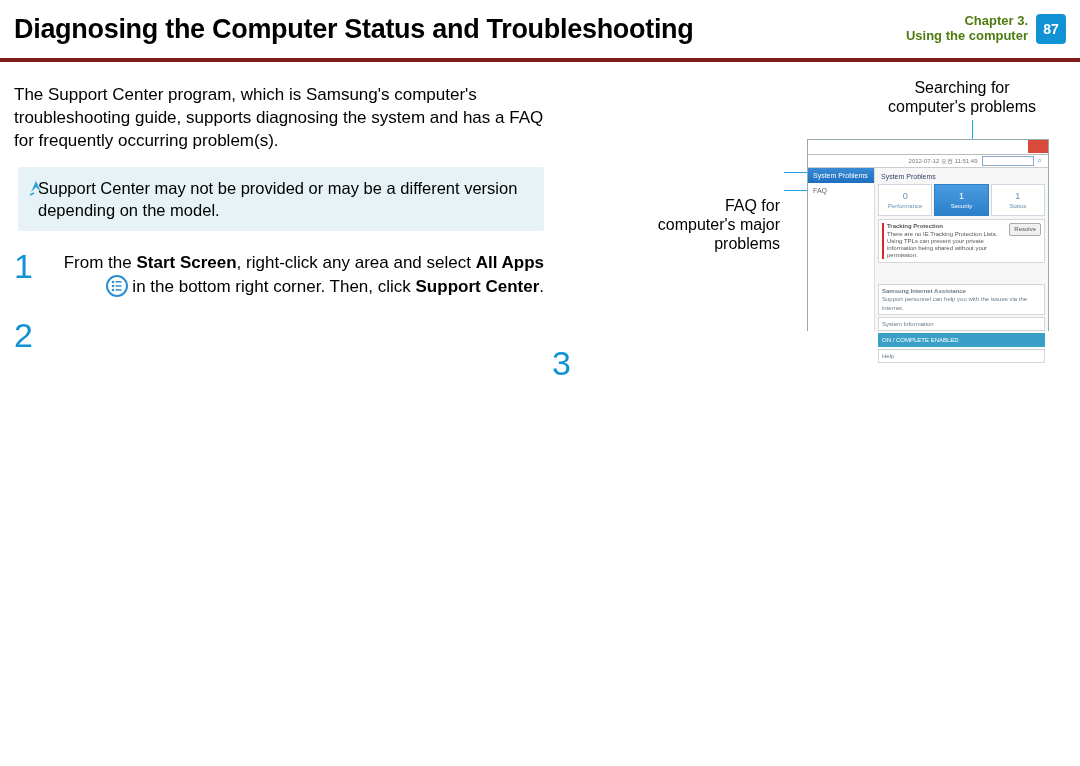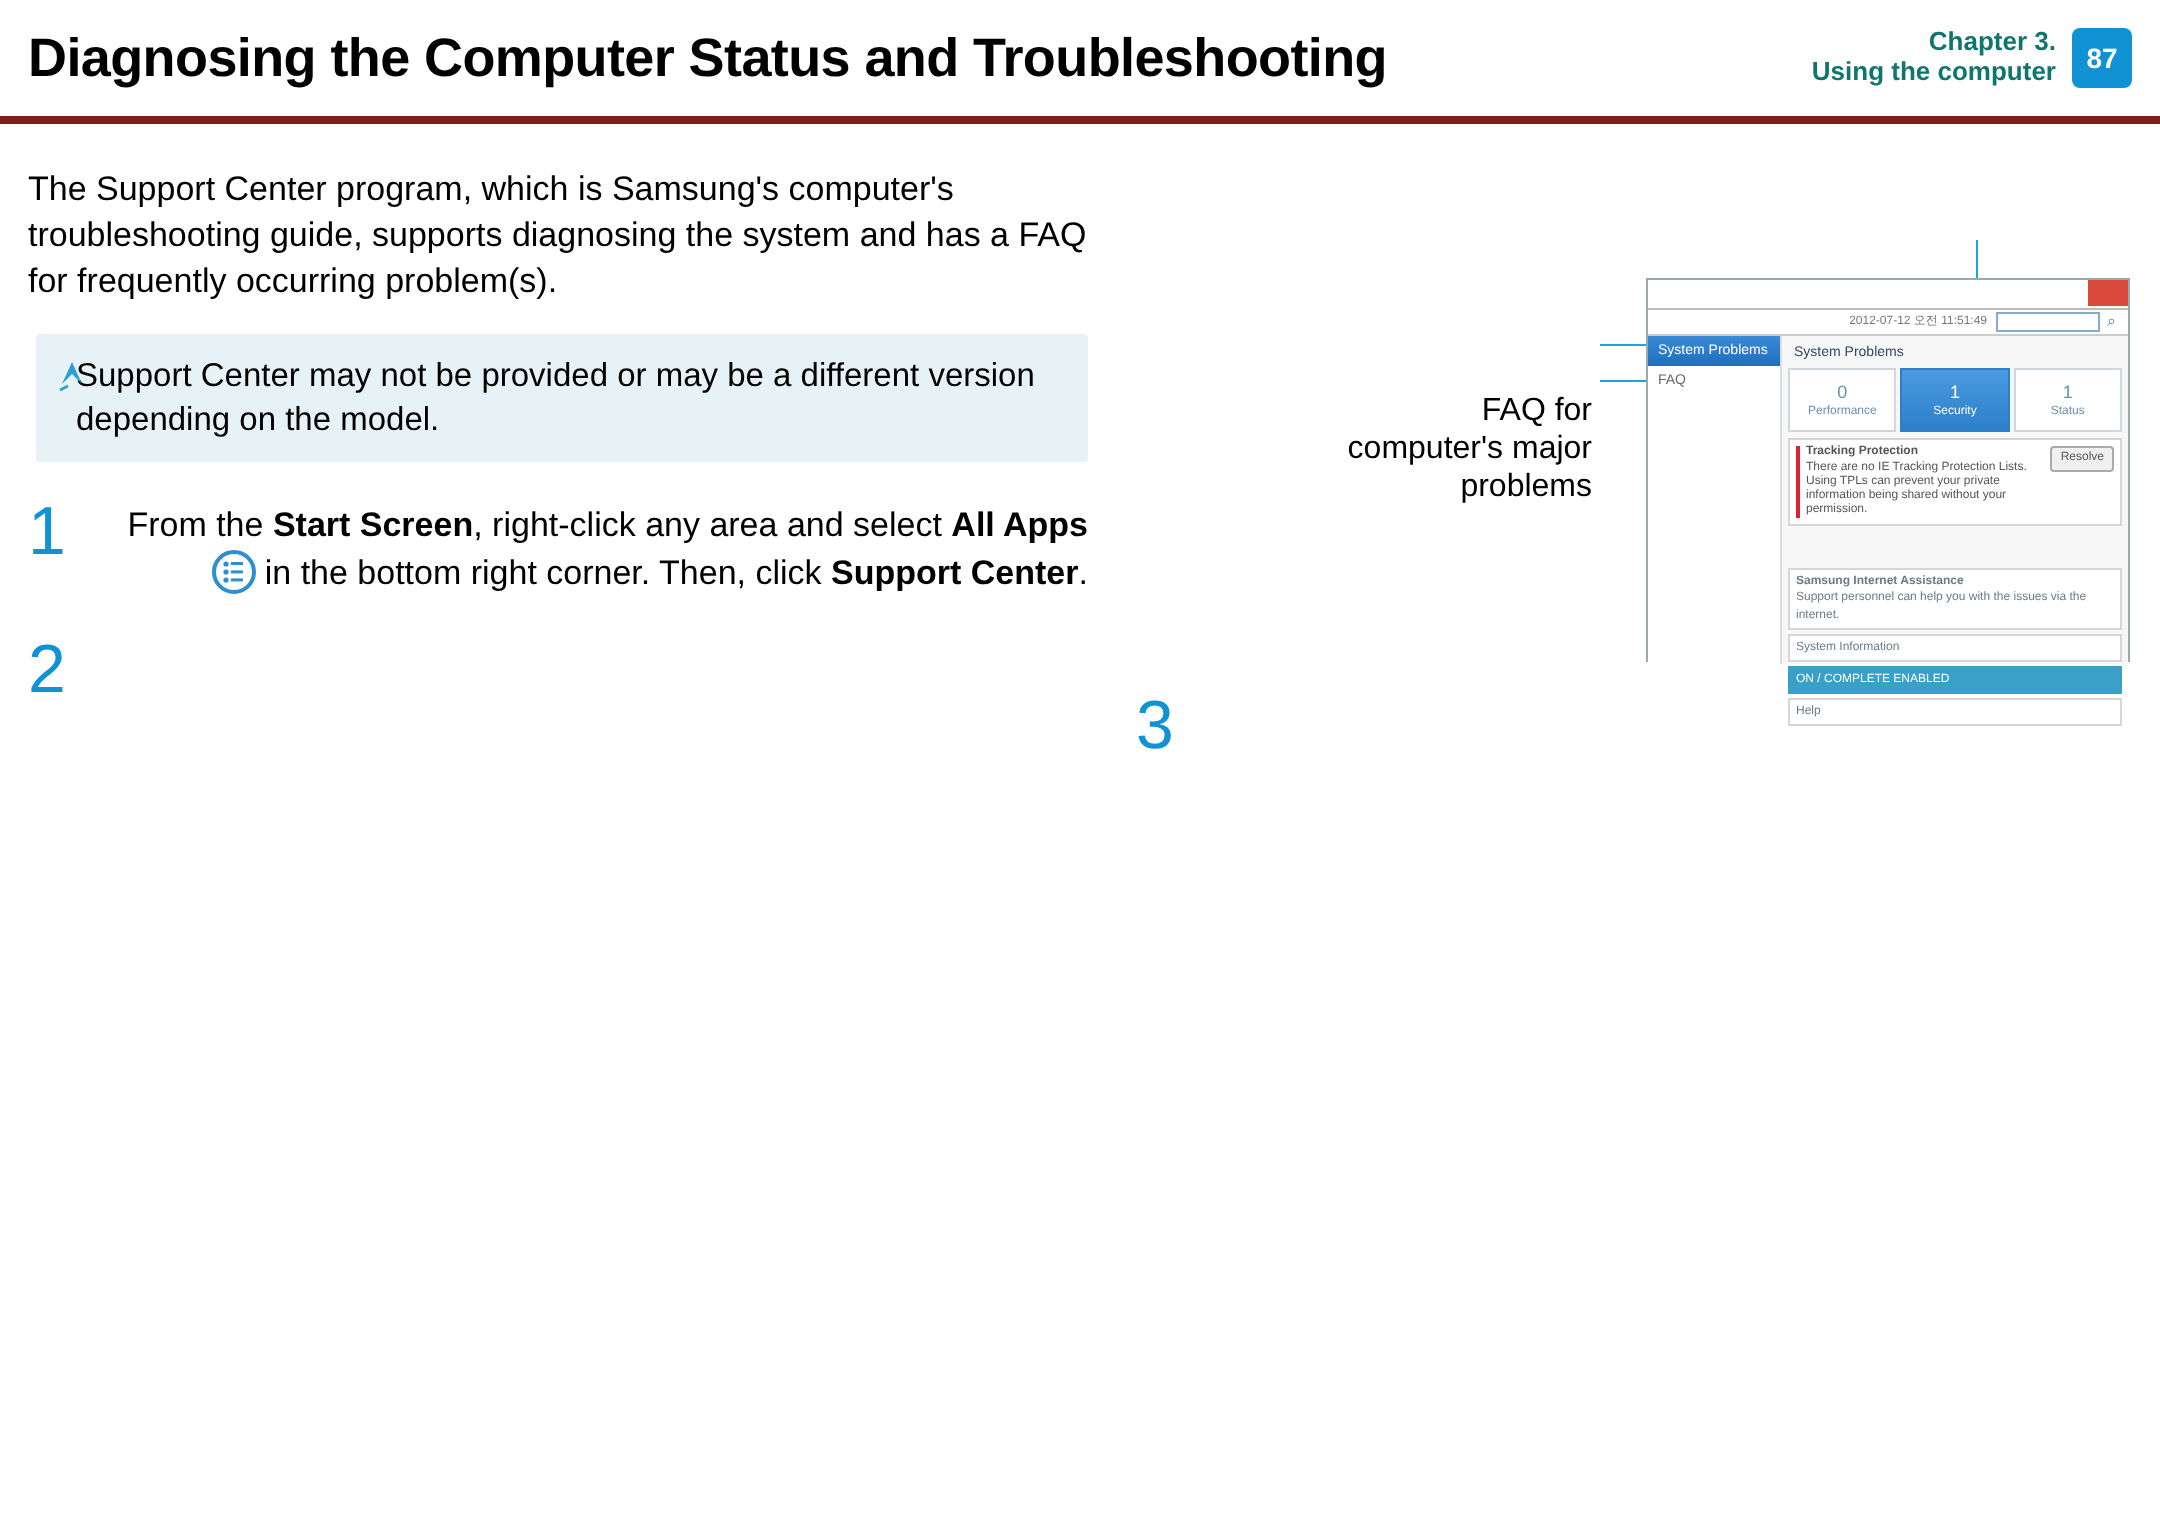--- a/index.html
+++ b/index.html
@@ -1,25 +1,25 @@
 <!DOCTYPE html>
 <html><head>
 <meta charset="utf-8">
 <style>
   html, body { margin: 0; padding: 0; font-family: "Segoe UI", Arial, sans-serif; background: #fff; color: #000; }
   .page { width: 1080px; height: 766px; position: relative; overflow: hidden; }
 
   
   .hdr { height: 58px; border-bottom: 4px solid #7f1d1d; display: flex; align-items: center; padding: 0 14px; }
   .hdr h1 { margin: 0; font-size: 27px; font-weight: 700; letter-spacing: -0.3px; flex: 1; }
-  .chapinfo { text-align: right; color: #0f766e; font-weight: 600; font-size: 13px; line-height: 1.15; margin-right: 8px; }
+  .chapinfo { text-align: right; color: #4d7c0f; font-weight: 600; font-size: 13px; line-height: 1.15; margin-right: 8px; }
   .pagenum { width: 30px; height: 30px; background: #1192d4; color: #fff; border-radius: 4px; display: flex; align-items: center; justify-content: center; font-size: 14px; font-weight: 600; }
 
   
-  .body { display: flex; padding: 22px 14px 0 14px; gap: 24px; }
+  .body { display: flex; padding: 22px 14px 0 14px; gap: 8px; }
   .col { font-size: 17px; line-height: 1.35; }
   .col.left { width: 530px; }
   .col.right { flex: 1; position: relative; }
 
   .intro { margin: 0 0 14px 0; }
 
   .note { background: #e6f2f5; border-radius: 2px; padding: 10px 14px 10px 20px; margin: 0 0 18px 4px; position: relative; font-size: 16.5px; }
   .note .ico { position: absolute; left: 10px; top: 10px; }
 
   .step { display: flex; gap: 12px; margin-bottom: 14px; }
@@ -106,20 +106,21 @@
         </div>
       </div>
 
       <div class="step">
         <div class="stepno">2</div>
       </div>
     </div>
 
     <div class="col right">
 
+      <div class="annot" style="top:-6px; left:330px; width:160px; text-align:center;">Searching for computer's problems</div>
       <div class="annot-line-v" style="left:420px; top:36px; height:26px;"></div>
       <span class="dot" style="left:420px; top:63px;"></span>
 
       <div class="annot-line" style="left:232px; top:88px; width:28px;"></div>
       <span class="dot" style="left:262px; top:88px;"></span>
 
       <div class="annot" style="top:112px; left:104px; width:124px;">FAQ for computer's major problems</div>
       <div class="annot-line" style="left:232px; top:106px; width:28px;"></div>
       <span class="dot" style="left:262px; top:106px;"></span>
 

